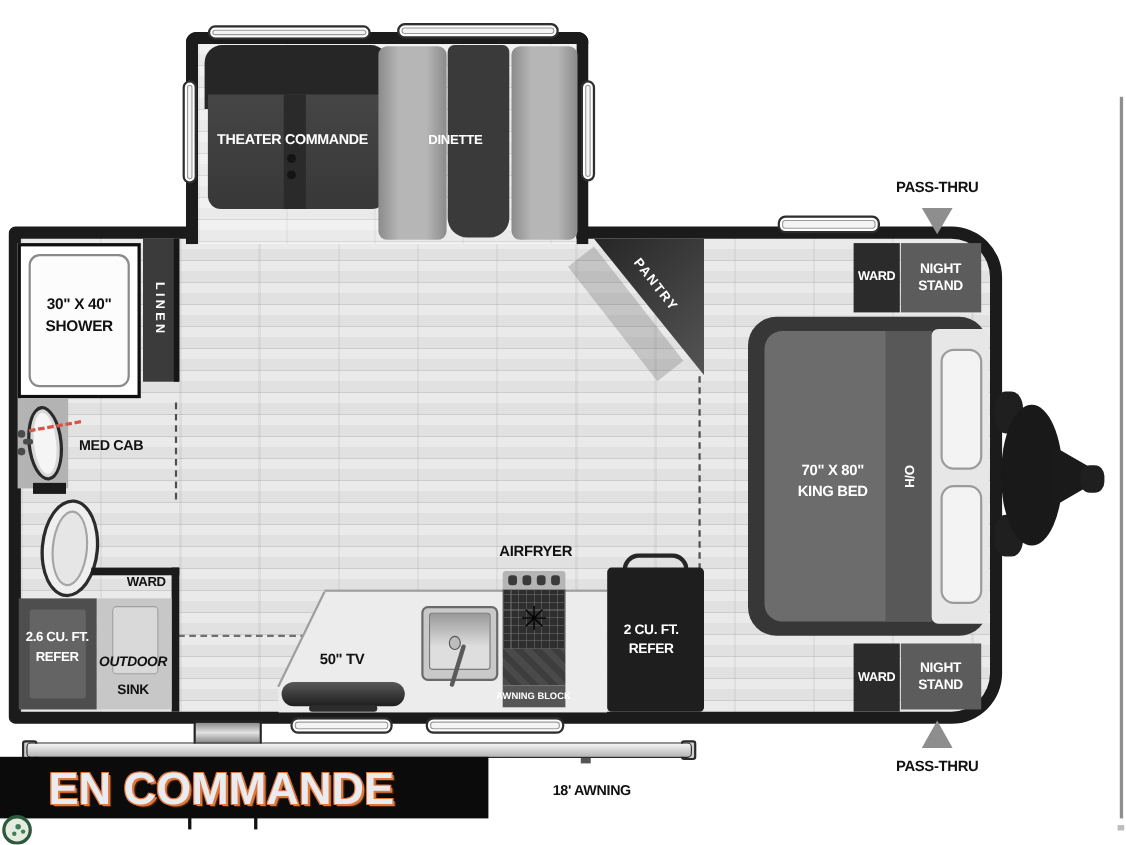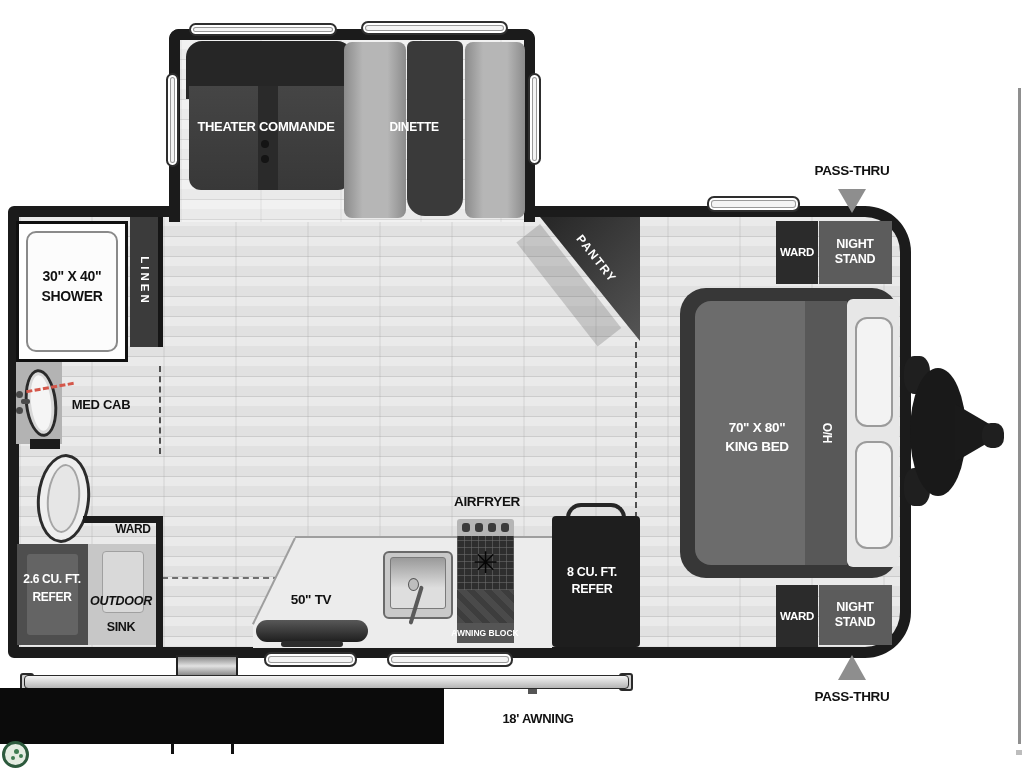--- a/index.html
+++ b/index.html
@@ -138,21 +138,21 @@
   <div class="abs" style="left:475px;top:523px;width:8px;height:9px;background:#3a3a3a;border-radius:3px;"></div>
   <div class="abs" style="left:488px;top:523px;width:8px;height:9px;background:#3a3a3a;border-radius:3px;"></div>
   <div class="abs" style="left:501px;top:523px;width:8px;height:9px;background:#3a3a3a;border-radius:3px;"></div>
   <div class="abs grate burner" style="left:457px;top:536px;width:57px;height:54px;"></div>
   <div class="abs" style="left:457px;top:590px;width:57px;height:33px;background:repeating-linear-gradient(45deg,#4a4a4a 0 6px,#3d3d3d 6px 12px);"></div>
   <div class="abs" style="left:457px;top:623px;width:57px;height:20px;background:#555555;"></div>
   <div class="lbl lblw" style="left:485px;top:633px;font-size:8.5px;letter-spacing:0;">AWNING BLOCK</div>
 
   <div class="abs handlearc" style="left:566px;top:503px;width:60px;height:15px;"></div>
   <div class="abs" style="left:552px;top:516px;width:88px;height:131px;background:#1e1e1e;border-radius:4px;"></div>
-  <div class="lbl lblw" style="left:592px;top:573px;font-size:12.5px;">8 CU. FT.</div>
+  <div class="lbl lblw" style="left:592px;top:573px;font-size:12.5px;">2 CU. FT.</div>
   <div class="lbl lblw" style="left:592px;top:590px;font-size:12.5px;">REFER</div>
 
   <div class="abs" style="left:680px;top:288px;width:218px;height:290px;background:#373737;border-radius:26px;"></div>
   <div class="abs" style="left:695px;top:301px;width:152px;height:264px;background:#6c6c6c;border-radius:16px 0 0 16px;"></div>
   <div class="abs" style="left:805px;top:301px;width:42px;height:264px;background:#585858;"></div>
   <div class="abs" style="left:847px;top:299px;width:52px;height:268px;background:#e7e7e7;border-radius:6px;"></div>
   <div class="abs pillow" style="left:855px;top:317px;width:38px;height:110px;"></div>
   <div class="abs pillow" style="left:855px;top:441px;width:38px;height:108px;"></div>
   <div class="lbl lblw" style="left:757px;top:428px;font-size:13.5px;">70" X 80"</div>
   <div class="lbl lblw" style="left:757px;top:447px;font-size:13.5px;">KING BED</div>
@@ -177,20 +177,21 @@
   <div class="abs" style="left:176px;top:655px;width:62px;height:24px;background:linear-gradient(180deg,#8a8a8a,#e2e2e2 45%,#777777);border:2px solid #222;box-sizing:border-box;"></div>
 
   <div class="abs" style="left:20px;top:673px;width:14px;height:18px;background:#d0d0d0;border:2px solid #2a2a2a;border-radius:3px;box-sizing:border-box;"></div>
   <div class="abs" style="left:619px;top:673px;width:14px;height:18px;background:#d0d0d0;border:2px solid #2a2a2a;border-radius:3px;box-sizing:border-box;"></div>
   <div class="abs" style="left:24px;top:675px;width:605px;height:14px;background:linear-gradient(180deg,#f5f5f5,#b5b5b5);border:1.5px solid #2a2a2a;border-radius:4px;box-sizing:border-box;"></div>
   <div class="abs" style="left:387px;top:689px;width:9px;height:5px;background:#555;"></div>
   <div class="abs" style="left:528px;top:689px;width:9px;height:5px;background:#555;"></div>
   <div class="lbl" style="left:538px;top:719px;font-size:13px;">18' AWNING</div>
 
   <div class="abs" style="left:0;top:688px;width:444px;height:56px;background:#0b0b0b;"></div>
+  <div class="abs banner-text" style="left:44px;top:694px;">EN COMMANDE</div>
   <div class="abs" style="left:171px;top:743px;width:3px;height:11px;background:#111;"></div>
   <div class="abs" style="left:231px;top:743px;width:3px;height:11px;background:#111;"></div>
 
   <div class="abs" style="left:2px;top:741px;width:27px;height:27px;background:#e4ece1;border:3px solid #2d5a3d;border-radius:50%;box-sizing:border-box;">
     <span class="ecodot" style="left:9px;top:5px;width:5px;height:5px;"></span>
     <span class="ecodot" style="left:14px;top:10px;width:4px;height:4px;"></span>
     <span class="ecodot" style="left:6px;top:12px;width:4px;height:4px;"></span>
   </div>
 
   <div class="abs" style="left:1018px;top:88px;width:3px;height:656px;background:#8f8f8f;"></div>

